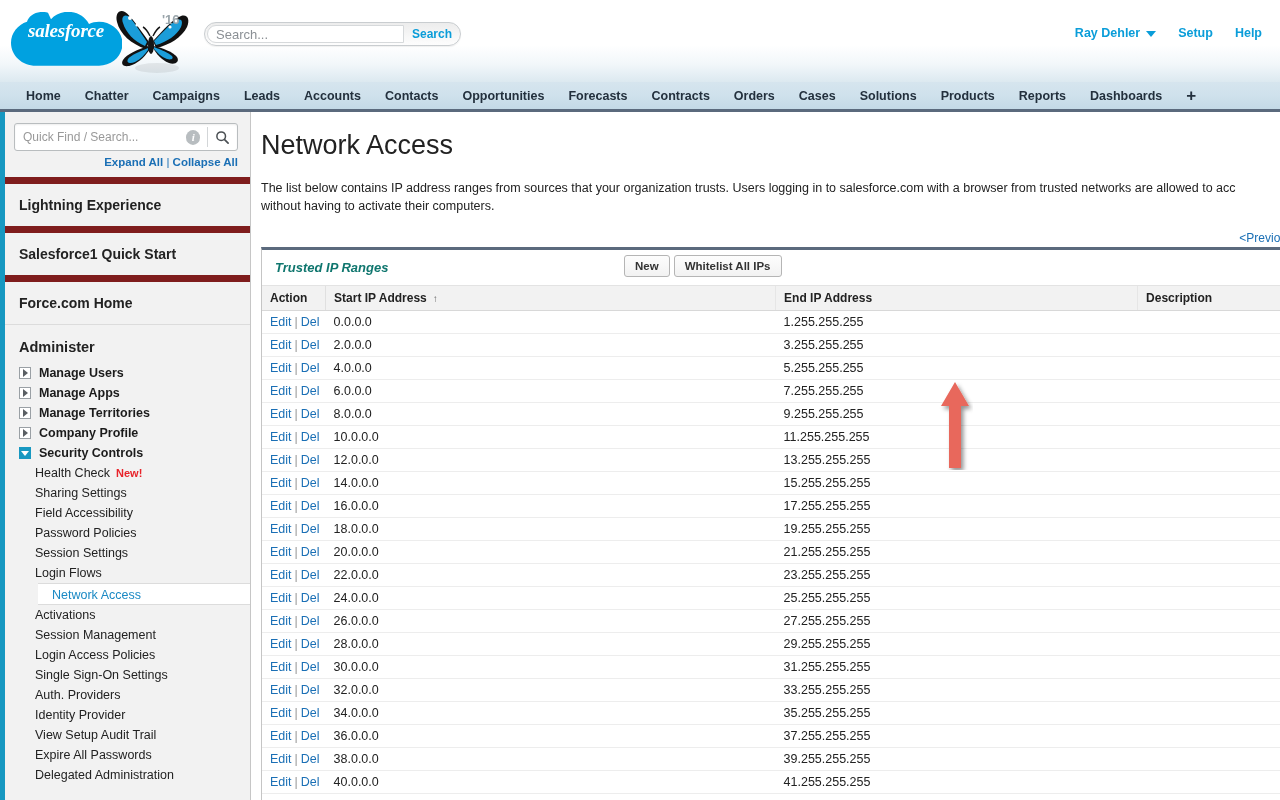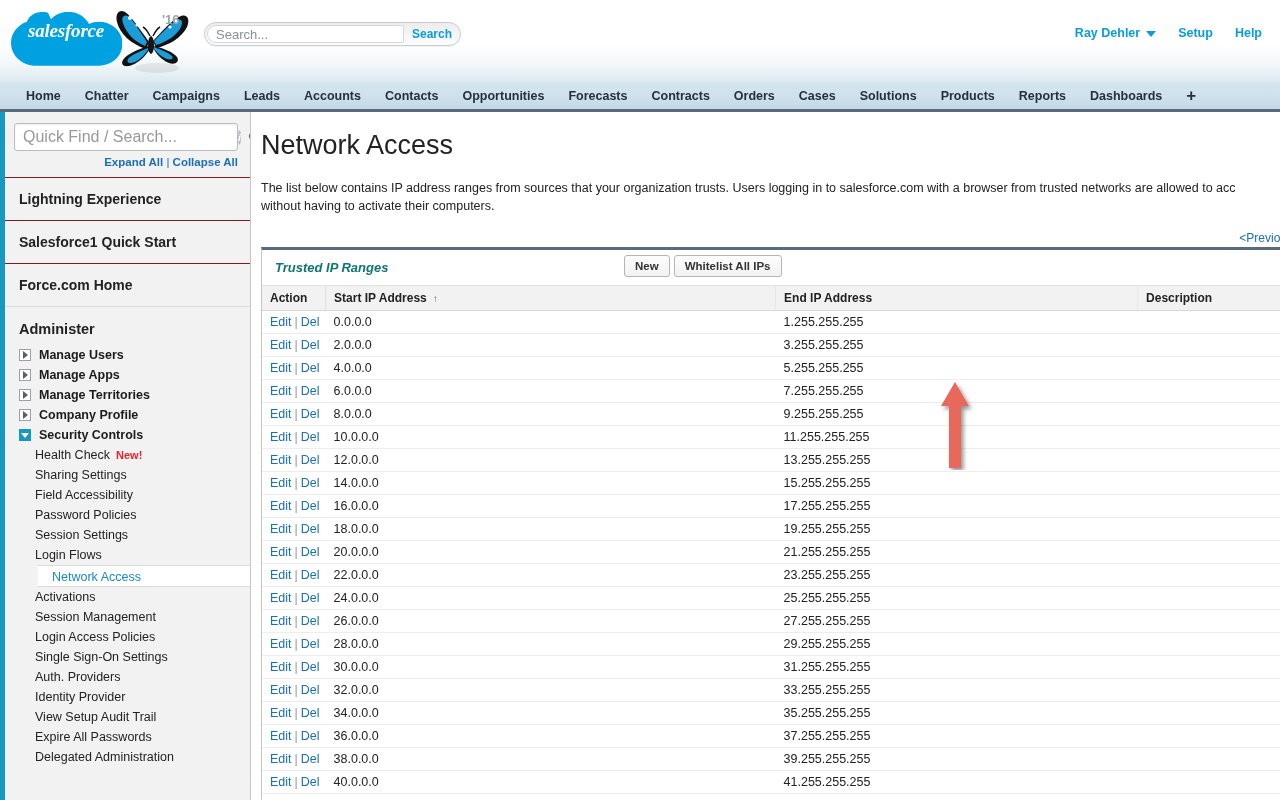--- a/index.html
+++ b/index.html
@@ -136,21 +136,21 @@
   .qf-box {
     height: 28px;
     background: #fff;
     border: 1px solid #b9bdbf;
     border-radius: 3px;
     display: flex; align-items: center;
     box-shadow: inset 0 1px 2px rgba(0,0,0,.07);
   }
   .qf-input {
     flex: 1; border: none; outline: none;
-    font-size: 16px; color: #4c1d95;
+    font-size: 12px; color: #4c1d95;
     padding: 0 8px;
     background: transparent;
     font-family: "Liberation Sans", sans-serif;
   }
   .qf-input::placeholder { color: #999; }
   .info-ic {
     width: 15px; height: 15px; border-radius: 50%;
     background: #b8bdc0; color: #fff;
     font-size: 11px; font-style: italic; font-weight: bold;
     display: flex; align-items: center; justify-content: center;
@@ -160,21 +160,21 @@
   .qf-sep { width: 1px; height: 20px; background: #d3d6d8; }
   .qf-search { width: 30px; display: flex; align-items: center; justify-content: center; cursor: pointer; }
   .expand-row {
     text-align: right; padding: 5px 12px 0 0;
     font-size: 11.5px; color: #1a6fb5;
   }
   .expand-row a { color: #1a6fb5; text-decoration: none; cursor: pointer; font-weight: bold; }
   .expand-row span.sep { color: #1a6fb5; }
 
   .side-section {
-    border-top: 1px solid #7f1d1d;
+    border-top: 7px solid #7f1d1d;
     border-bottom: 1px solid #dcdcdc;
     padding: 13px 0 13px 14px;
     font-size: 14px;
     font-weight: bold;
     color: #222;
     background: #f2f2f2;
     cursor: pointer;
     margin-top: -1px;
   }
   .side-section.first { margin-top: 9px; }

